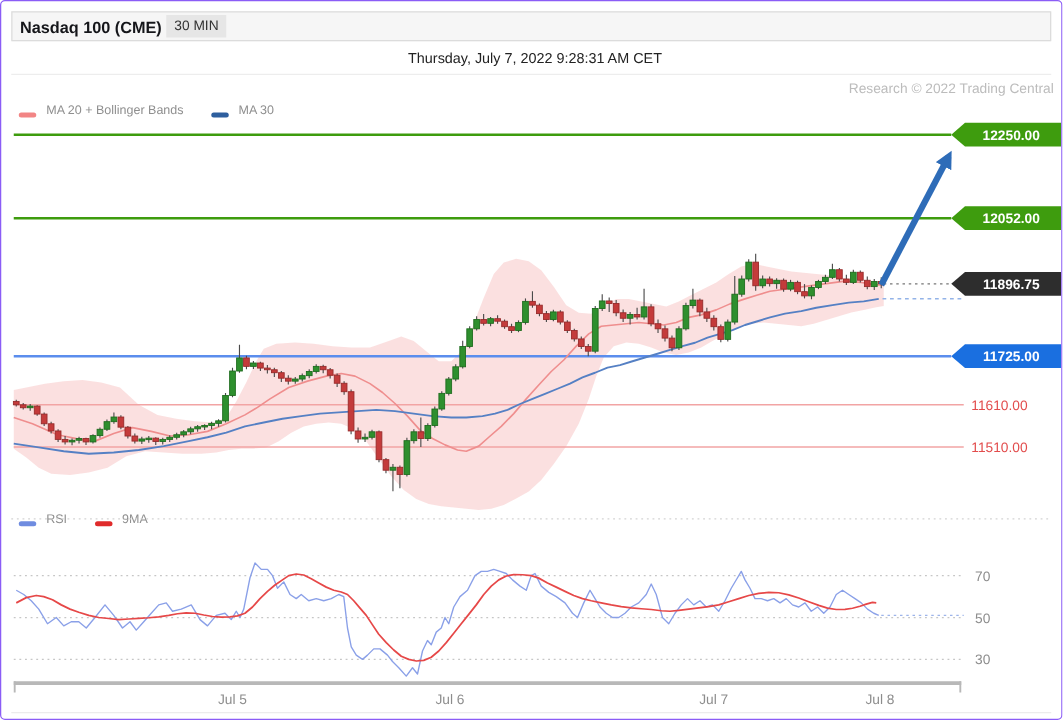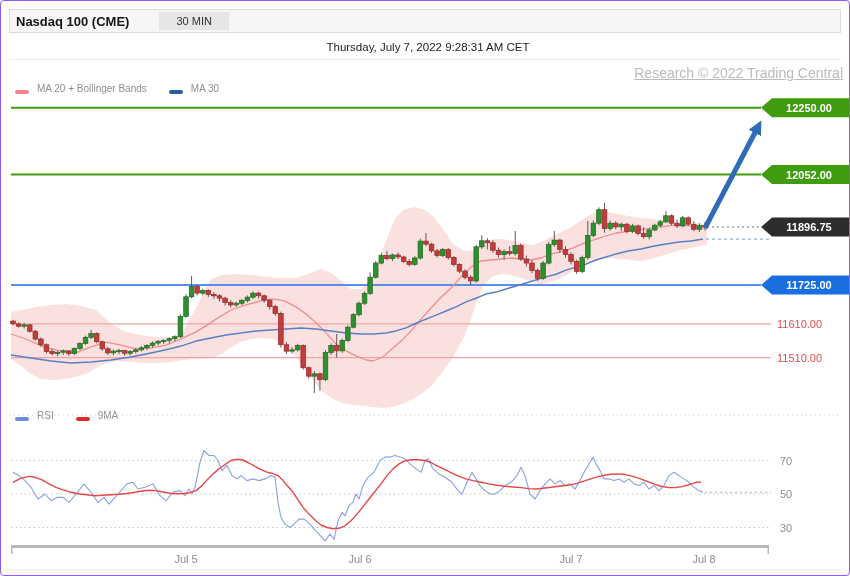--- a/index.html
+++ b/index.html
@@ -1,29 +1,29 @@
 <!DOCTYPE html>
 <html><head>
 <meta charset="utf-8">
 <style>
   html,body{margin:0;padding:0;background:#fff;}
   .page{position:relative;width:848px;height:574px;border:1px solid #8b5cf6;border-radius:4px;
         background:#fff;font-family:"Liberation Sans",sans-serif;overflow:hidden;}
   .header-bar{position:absolute;left:8px;top:8px;width:832px;height:24px;box-sizing:border-box;
         background:#f6f6f6;border:1px solid #dcdcdc;display:flex;align-items:center;padding:0 6px;}
   .title{font-size:13px;font-weight:bold;color:#15161a;}
-  .interval-badge{margin-left:30px;background:#e6e6e6;color:#333;font-size:11px;padding:3px 17px;}
+  .interval-badge{margin-left:4px;background:#e6e6e6;color:#333;font-size:11px;padding:3px 6px;}
   .date-row{position:absolute;left:8px;top:34px;width:832px;height:25px;box-sizing:border-box;
         border-bottom:1px solid #ededed;display:flex;align-items:center;padding-left:6px;
         font-size:11.5px;color:#222;justify-content:center;}
   .legend-row{position:absolute;left:14px;top:79px;height:14px;display:flex;align-items:flex-end;gap:8px;
         font-size:10px;color:#8f8f8f;}
   .dash{display:inline-block;width:14px;height:4px;border-radius:2px;}
   .legend-label{margin-right:14px;}
-  .credit{position:absolute;right:6px;top:64px;font-size:14px;color:#bcbcbc;text-decoration:underline;}
+  .credit{position:absolute;right:6px;top:64px;font-size:11px;color:#bcbcbc;}
   svg{position:absolute;left:0;top:0;}
   svg text{font-family:"Liberation Sans",sans-serif;}
 </style>
 </head>
 <body>
 
 <div class="page">
   <div class="header-bar">
     <span class="title">Nasdaq 100 (CME)</span>
     <span class="interval-badge">30 MIN</span>

